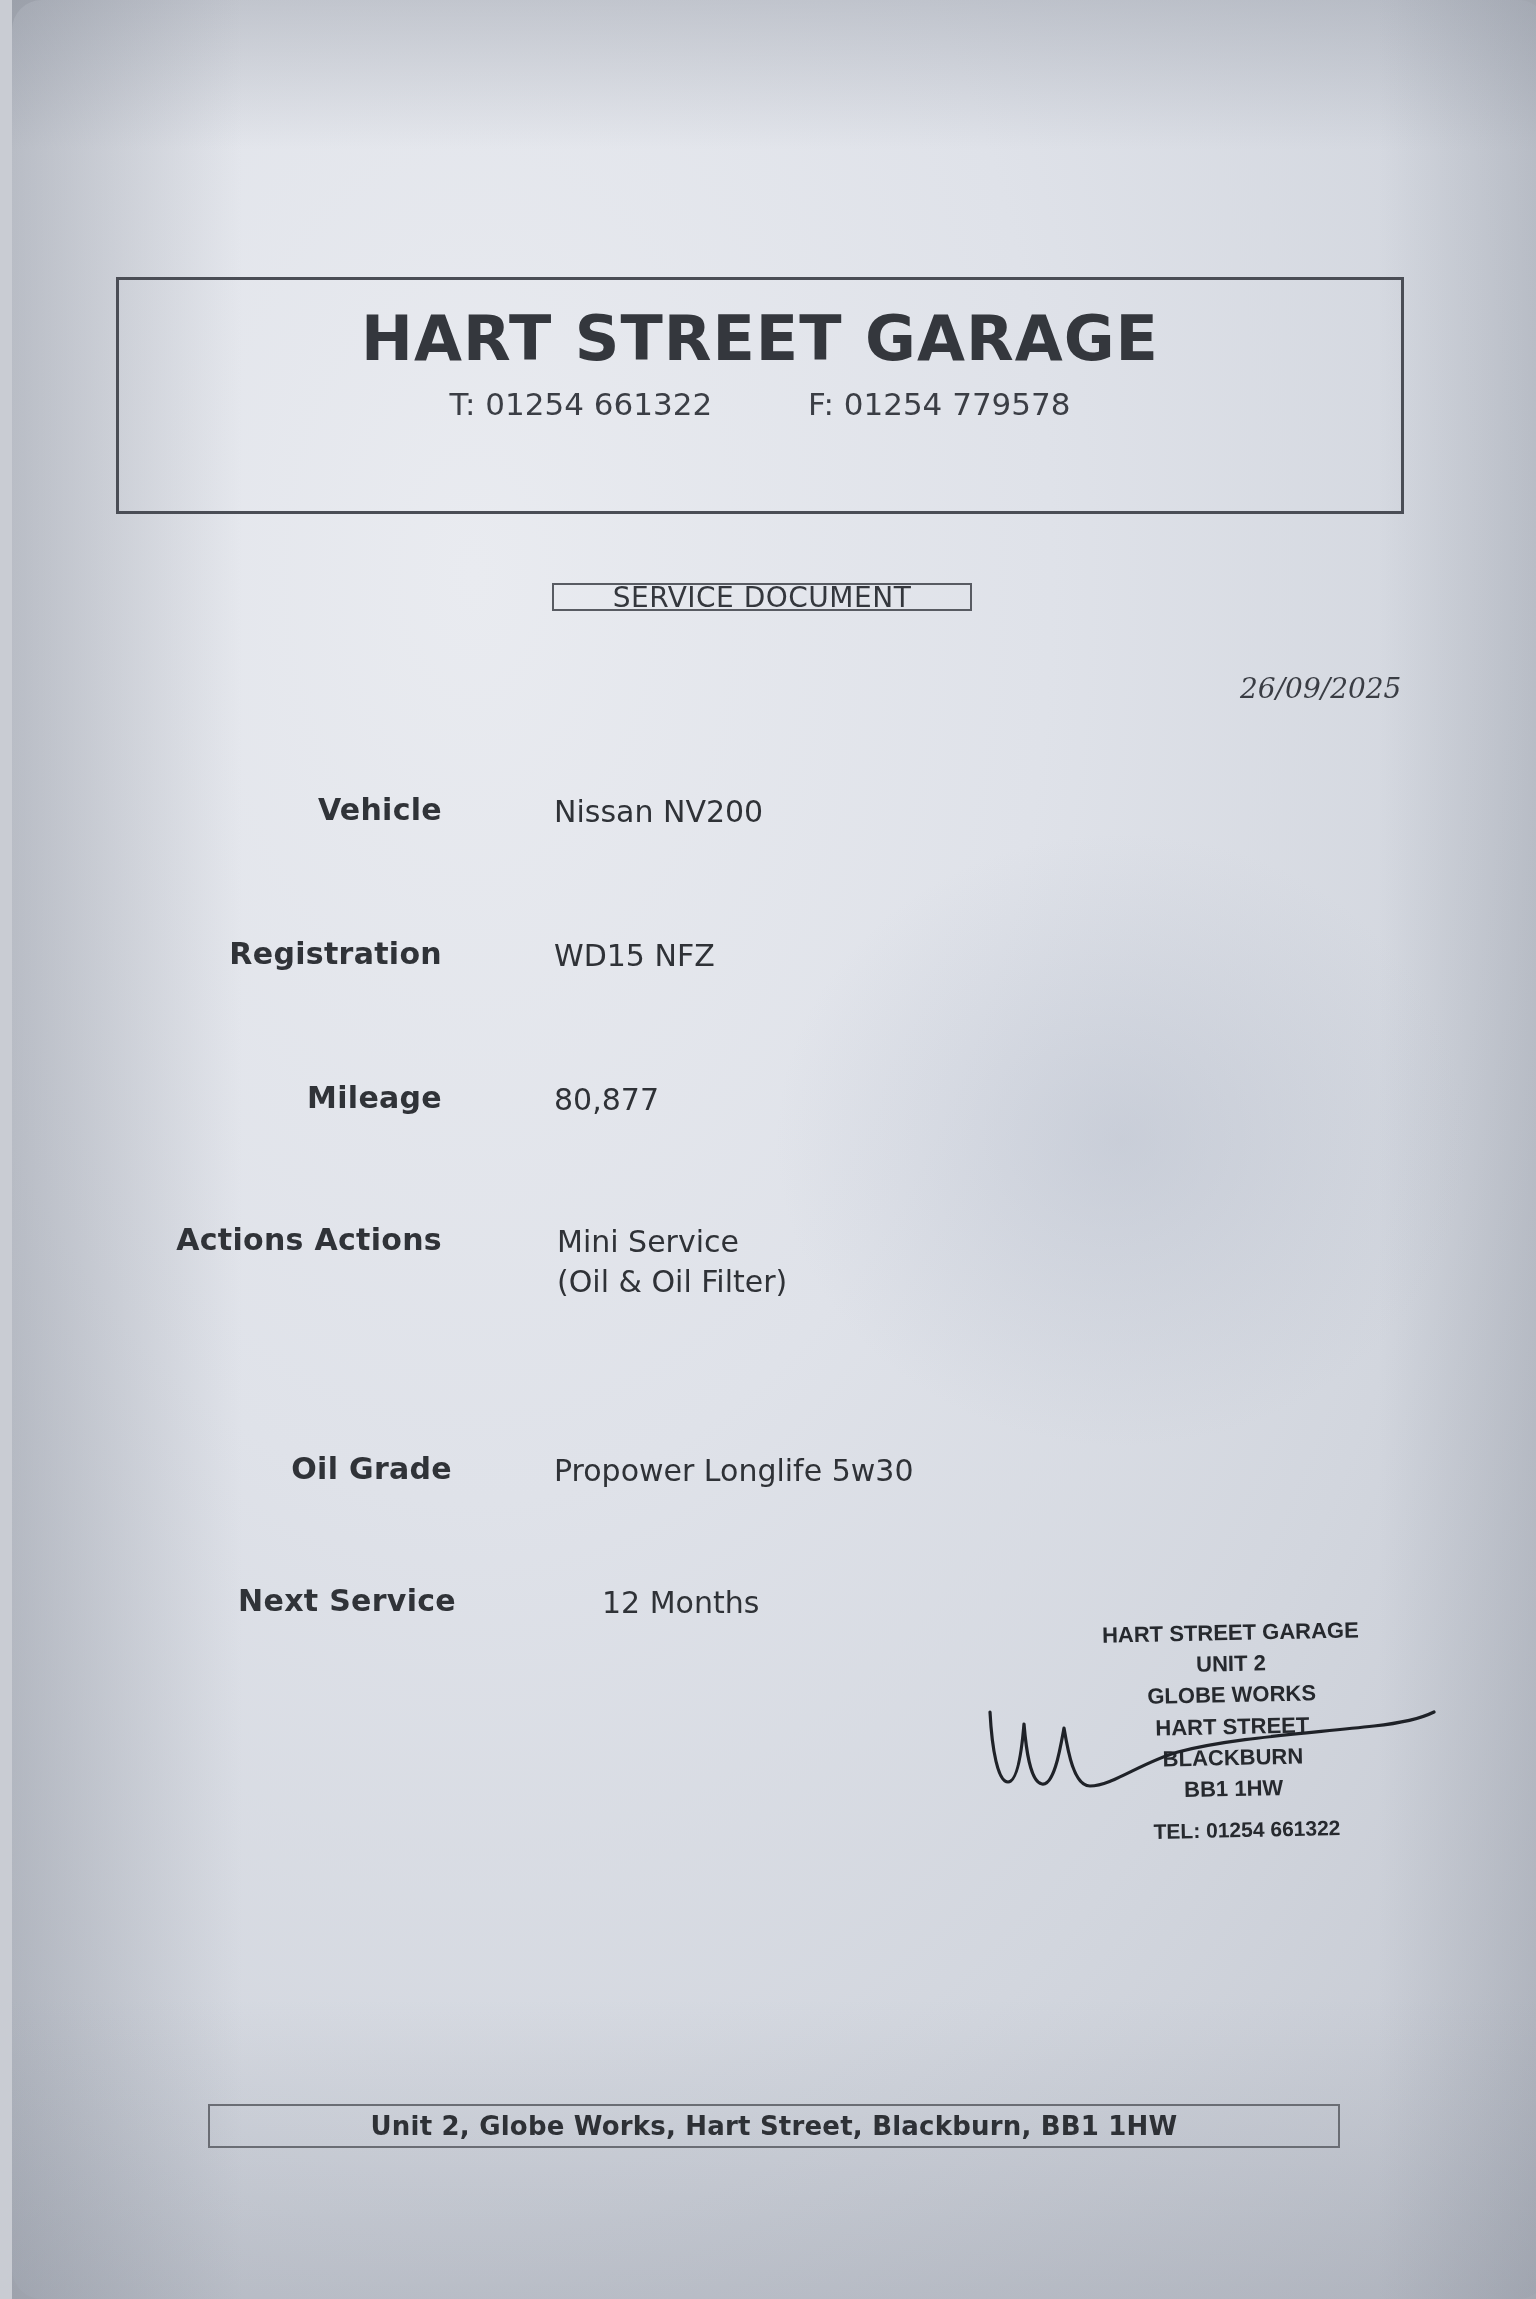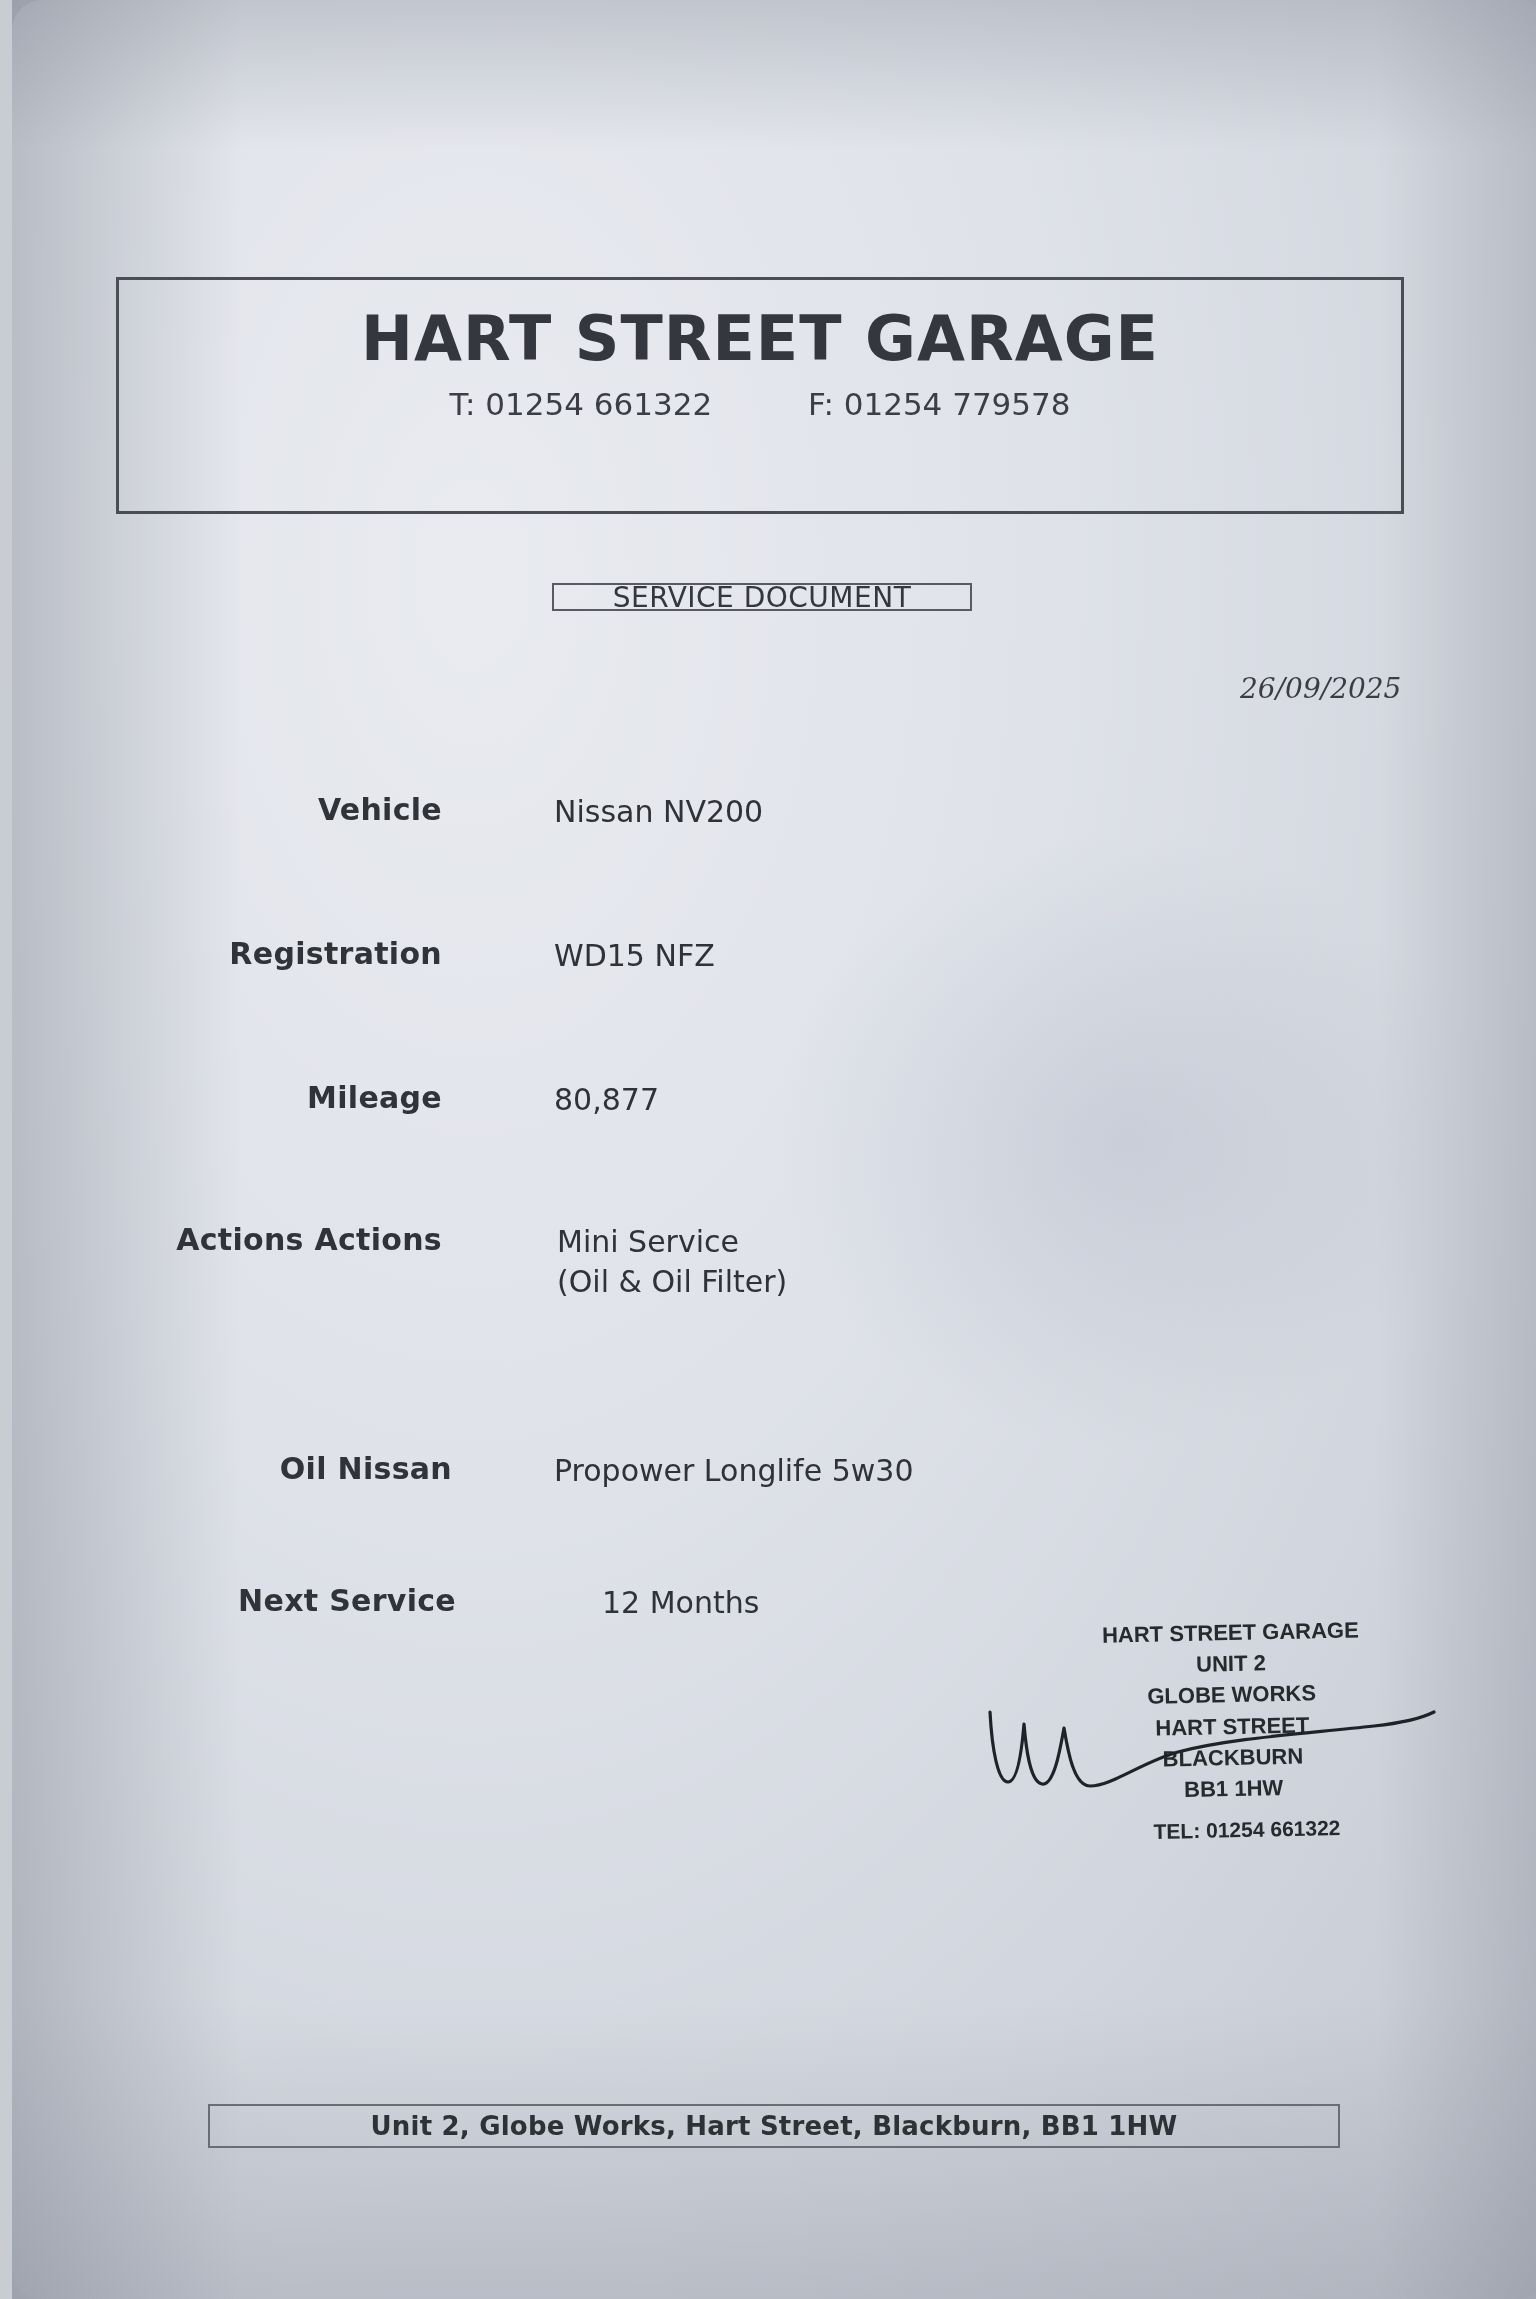--- a/index.html
+++ b/index.html
@@ -250,21 +250,21 @@
     <div class="field-value">80,877</div>
   </div>
 
   <div class="field-row" id="row-service">
     <div class="field-label">Actions Actions</div>
     <div class="field-value">Mini Service
 (Oil &amp; Oil Filter)</div>
   </div>
 
   <div class="field-row" id="row-oilgrade">
-    <div class="field-label">Oil Nissan</div>
+    <div class="field-label">Oil Grade</div>
     <div class="field-value">Propower Longlife 5w30</div>
   </div>
 
   <div class="field-row" id="row-nextservice">
     <div class="field-label">Next Service</div>
     <div class="field-value">12 Months</div>
   </div>
 
   <div id="stamp">
     <span class="line">HART STREET GARAGE</span>

